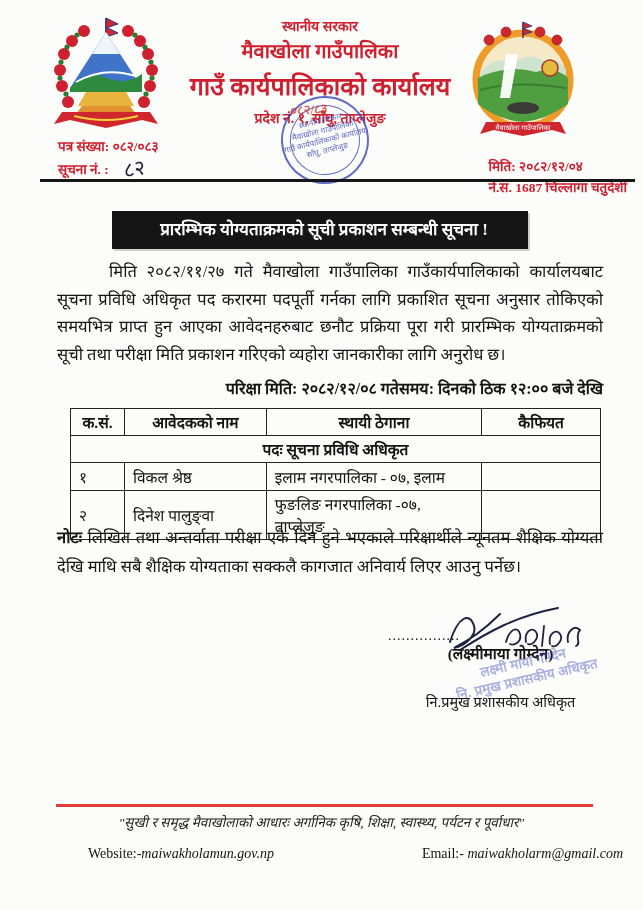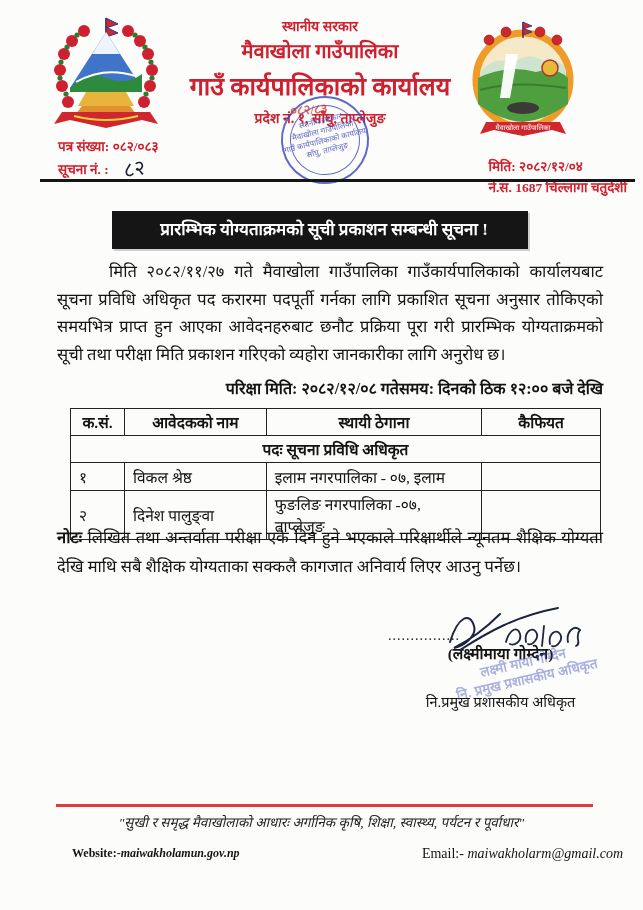--- a/index.html
+++ b/index.html
@@ -77,21 +77,21 @@
   .sig-title { font-size:14.5px; margin-top:27px; }
   .sig-stamp {
     position:absolute; left:32px; top:38px; width:210px;
     color:#4553c0; opacity:.45; transform:rotate(-13deg);
     font-size:13.5px; line-height:17px; font-weight:bold; pointer-events:none;
     font-family:"Liberation Sans","DejaVu Sans",sans-serif;
   }
   
   .footer-rule { position:absolute; left:56px; top:804px; width:537px; height:3px; background:#e03c3c; }
   .quote { position:absolute; left:0; top:813px; width:643px; text-align:center; font-style:italic; font-size:13.5px; color:#1d1d1d; }
-  .website { position:absolute; left:72px; top:846px; font-style:italic; font-size:12px;font-weight:bold; }
+  .website { position:absolute; left:88px; top:846px; font-style:italic; font-size:14px; }
   .website .plain, .email .plain { font-style:normal; }
   .email { position:absolute; right:20px; top:846px; font-style:italic; font-size:14px; }
 </style>
 </head>
 <body>
 
 <div class="page">
 
   <div class="emblem emblem-left">
     <svg viewBox="0 0 120 124" width="120" height="124">

